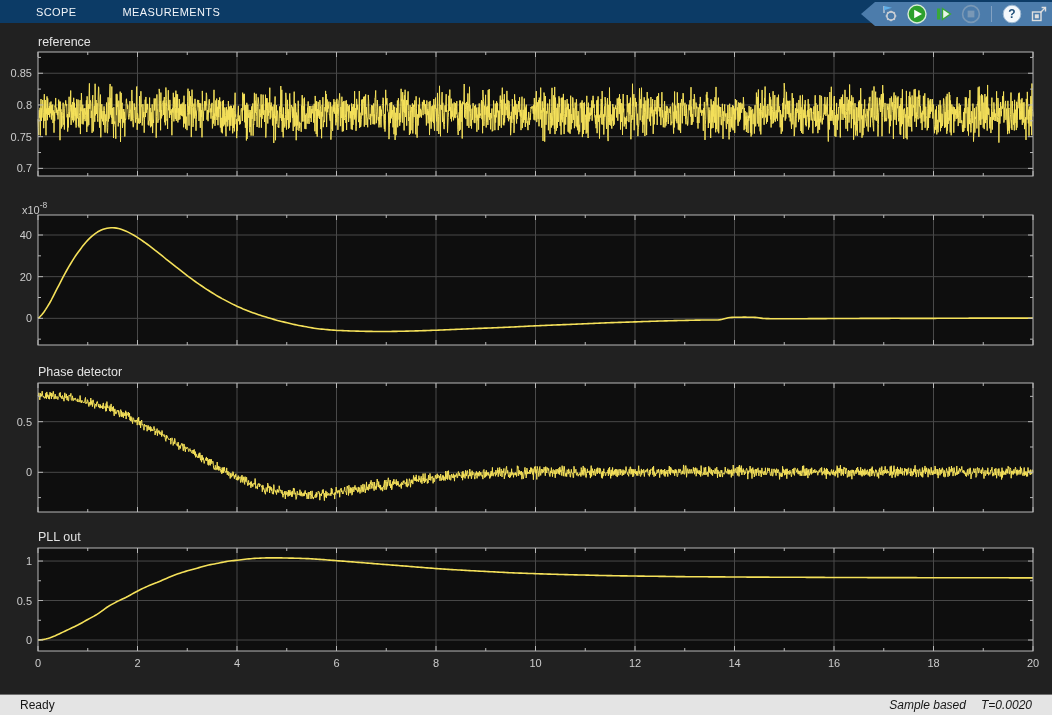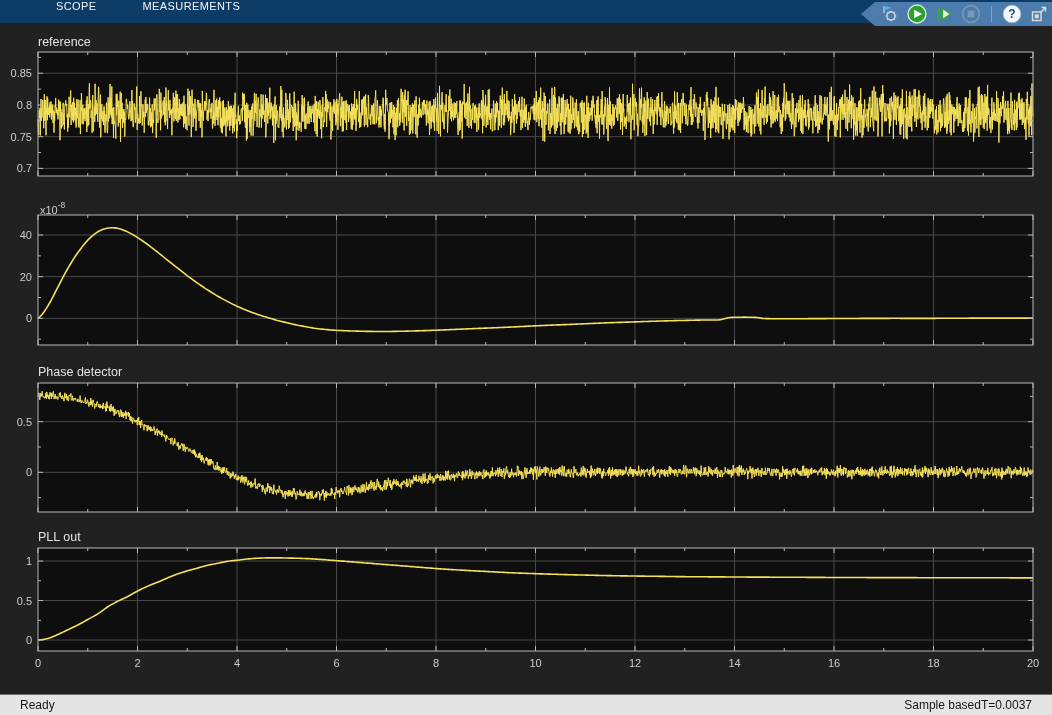--- a/index.html
+++ b/index.html
@@ -1,20 +1,20 @@
 <!DOCTYPE html>
 <html><head>
 <meta charset="utf-8">
 <style>
   html,body{margin:0;padding:0;background:#111;}
   .app{position:relative;width:1052px;height:715px;overflow:hidden;
        background:#212121;font-family:"Liberation Sans",sans-serif;}
   
   .toolbar{position:absolute;top:0;left:0;width:1052px;height:23px;
-           background:#0c3b66;display:flex;align-items:flex-start;padding-left:56px;
+           background:#0c3b66;display:flex;align-items:center;padding-left:36px;
            box-sizing:border-box;z-index:5;}
   .tab{display:flex;align-items:center;margin-right:46px;color:#f2f5f9;
        font-size:11px;letter-spacing:0.4px;cursor:pointer;}
   .banner{position:absolute;top:2px;right:0;width:191px;height:24px;
           background:#4c7cab;display:flex;align-items:center;
           padding-left:18px;box-sizing:border-box;gap:5px;
           clip-path:polygon(0 50%,14px 0,100% 0,100% 100%,14px 100%);z-index:6;}
   .ibtn{width:22px;height:22px;display:flex;align-items:center;justify-content:center;cursor:pointer;}
   .ibtn.disabled{cursor:default;}
   .vdiv{width:1px;height:16px;background:#83a2c2;margin:0 4px;}
@@ -23,21 +23,21 @@
   #charts{position:absolute;top:0;left:0;width:1052px;height:715px;pointer-events:none;}
   .plot-title{position:absolute;left:38px;width:995px;text-align:left;
               color:#e2e2e2;font-size:12.5px;height:16px;line-height:16px;}
   .exp{position:absolute;color:#cccccc;font-size:11px;}
   .exp sup{font-size:8.5px;position:relative;top:-1px;}
   
   .statusbar{position:absolute;bottom:0;left:0;width:1052px;height:21px;
              background:#e4e4e4;border-top:1px solid #6f6f6f;display:flex;
              align-items:center;justify-content:space-between;
              padding:0 20px;box-sizing:border-box;font-size:12px;color:#161616;}
-  .status-right{display:flex;}
+  .status-right{display:flex;gap:15px;font-style:italic;}
 </style>
 </head>
 <body>
 
 <div class="app">
 
   <div class="toolbar">
     <div class="tab">SCOPE</div>
     <div class="tab">MEASUREMENTS</div>
 
@@ -404,24 +404,24 @@
         <text x="834" y="667" fill="#cccccc" font-size="11" text-anchor="middle" font-family="&quot;Liberation Sans&quot;, sans-serif">16</text>
         <text x="933.5" y="667" fill="#cccccc" font-size="11" text-anchor="middle" font-family="&quot;Liberation Sans&quot;, sans-serif">18</text>
         <text x="1033" y="667" fill="#cccccc" font-size="11" text-anchor="middle" font-family="&quot;Liberation Sans&quot;, sans-serif">20</text>
       </g>
     </svg>
 
   <div class="plot-title" style="top:34px">reference</div>
   <div class="plot-title" style="top:364px">Phase detector</div>
   <div class="plot-title" style="top:529px">PLL out</div>
 
-  <div class="exp" style="left:40px;top:201px"><span>x10</span><sup>-8</sup></div>
+  <div class="exp" style="left:22px;top:201px"><span>x10</span><sup>-8</sup></div>
   <div class="exp" style="left:985px;top:698px"><span>x10</span><sup>-4</sup></div>
 
   <div class="statusbar">
     <span>Ready</span>
     <span class="status-right">
       <span>Sample based</span>
-      <span>T=0.0037</span>
+      <span>T=0.0020</span>
     </span>
   </div>
 
 </div>
 
 </body></html>

